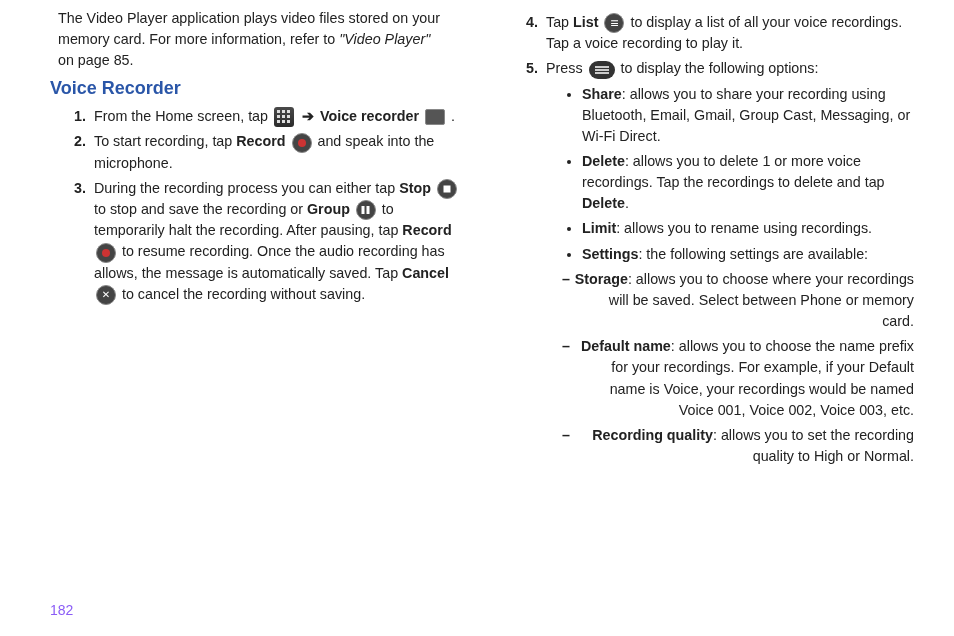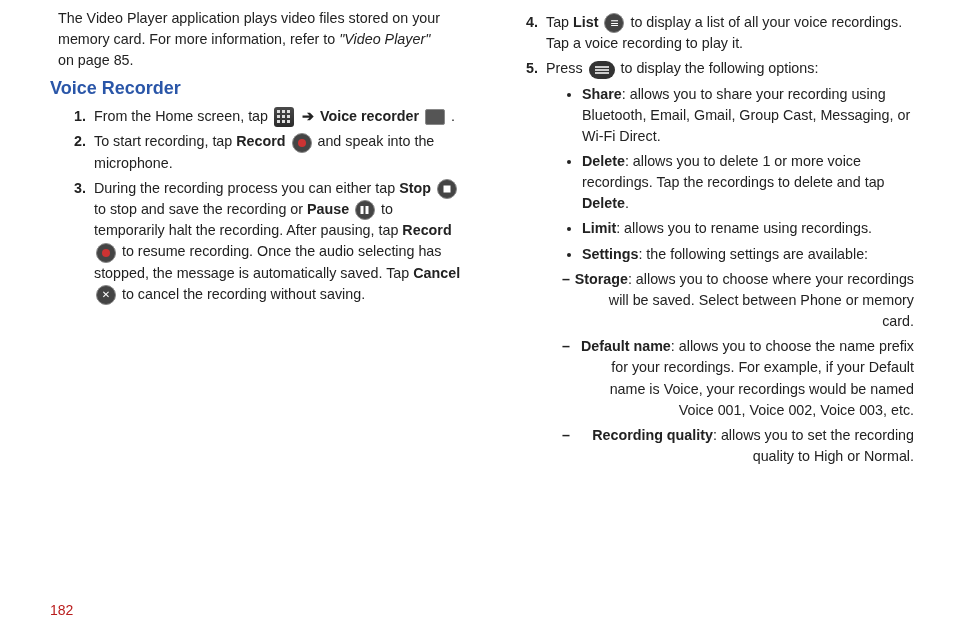--- a/index.html
+++ b/index.html
@@ -74,21 +74,21 @@
     left: 0;
     font-weight: bold;
   }
   .b { font-weight: bold; }
   .i { font-style: italic; }
   .pagenum {
     position: absolute;
     bottom: 18px;
     left: 50px;
     font-size: 14px;
-    color: #b91c1c;
+    color: #8b5cf6;
   }
   .icon {
     display: inline-block;
     vertical-align: middle;
     width: 20px;
     height: 20px;
     background: #3b3b3b;
     border-radius: 3px;
     position: relative;
     margin: 0 2px;
@@ -163,23 +163,23 @@
         <span class="arrow">➔</span>
         <span class="b">Voice recorder</span>
         <span class="icon app2"></span> .
       </li>
       <li>
         <span>To start recording, tap </span><span class="b">Record</span>
         <span class="icon circle record"></span><span> and speak into the microphone.</span>
       </li>
       <li>
         <span>During the recording process you can either tap </span><span class="b">Stop</span>
-        <span class="icon circle stop"></span><span> to stop and save the recording or </span><span class="b">Pause</span>
+        <span class="icon circle stop"></span><span> to stop and save the recording or </span><span class="b">Group</span>
         <span class="icon circle pause"></span><span> to temporarily halt the recording. After pausing, tap </span><span class="b">Record</span>
-        <span class="icon circle record"></span><span> to resume recording. Once the audio selecting has stopped, the message is automatically saved. Tap </span><span class="b">Cancel</span>
+        <span class="icon circle record"></span><span> to resume recording. Once the audio recording has allows, the message is automatically saved. Tap </span><span class="b">Cancel</span>
         <span class="icon circle cancel"></span><span> to cancel the recording without saving.</span>
       </li>
     </ol>
   </div>
 
   <div class="col">
     <ol class="numbered" start="4">
       <li>
         <span>Tap </span><span class="b">List</span>
         <span class="icon list"></span><span> to display a list of all your voice recordings. Tap a voice recording to play it.</span>

